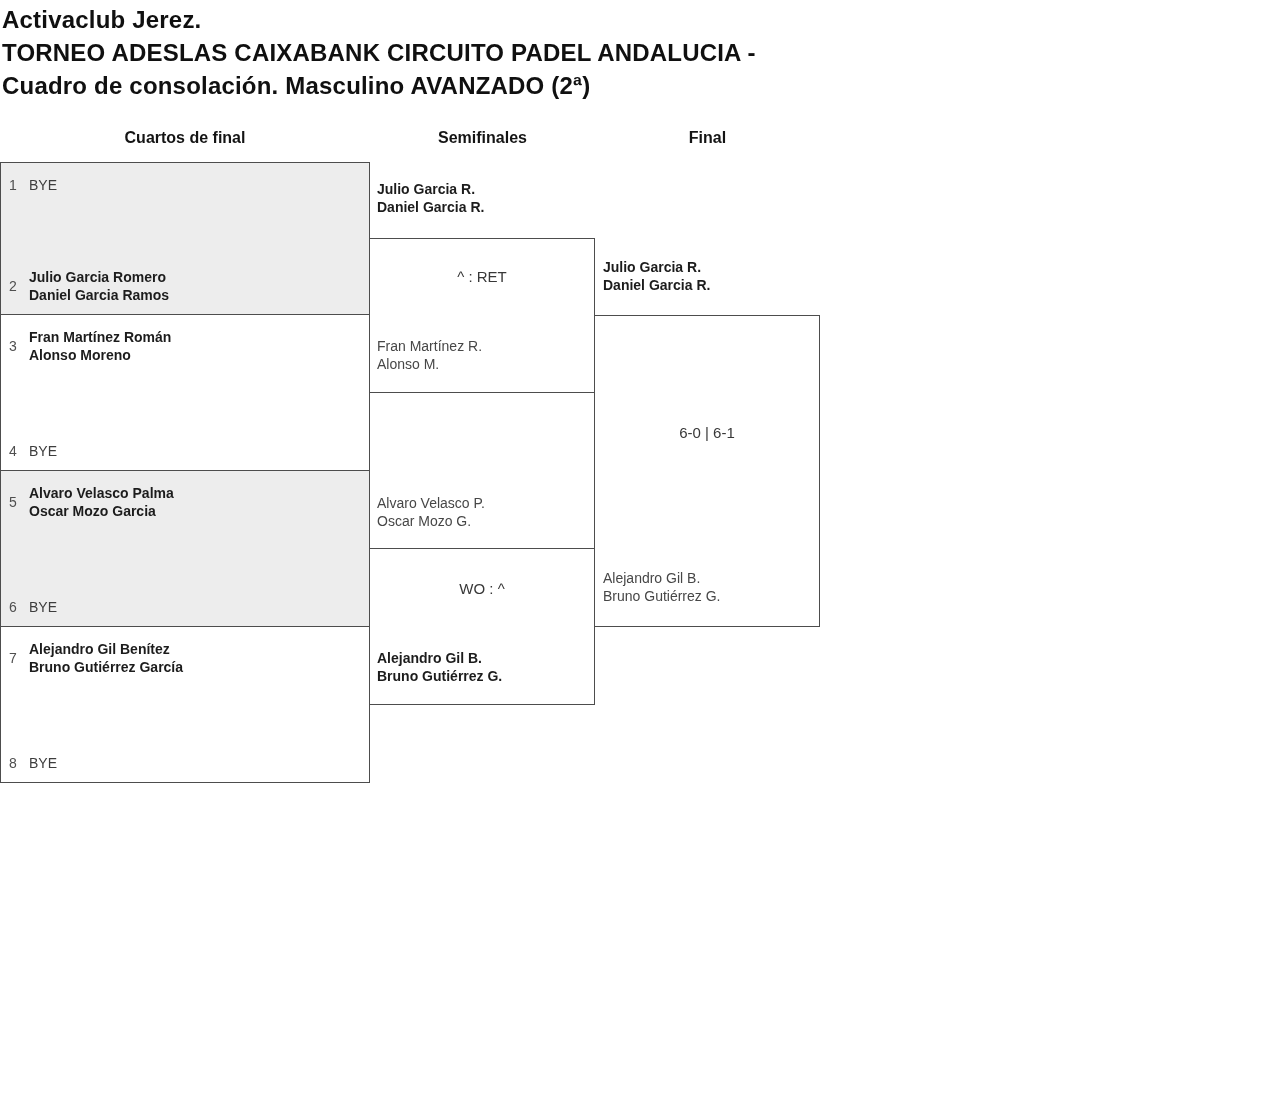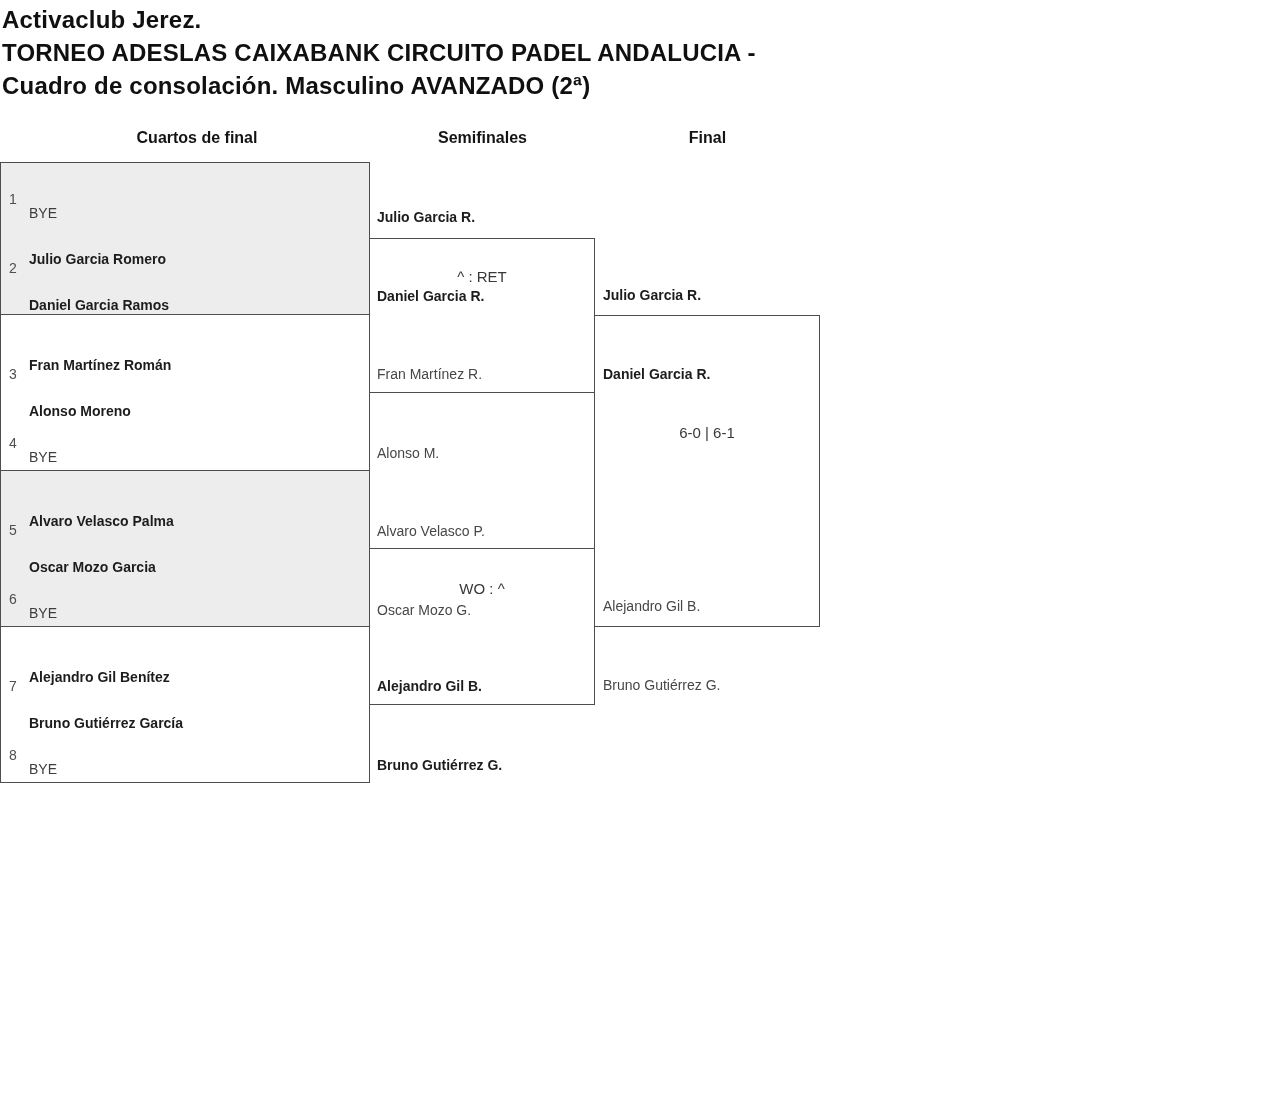--- a/index.html
+++ b/index.html
@@ -12,46 +12,46 @@
   .dot{position:absolute;border-radius:50%;}
   .dot.d1{left:11px;top:16px;width:12px;height:12px;background:var(--blue,#249fd8);}
   .dot.d2{left:33px;top:8px;width:26px;height:26px;background:var(--green,#76b82d);}
   .dot.d3{left:19px;top:31px;width:18px;height:18px;background:var(--orange,#e87513);}
   .dot.d4{left:4px;top:46px;width:20px;height:20px;background:var(--blue,#249fd8);}
   .dot.d5{left:37px;top:49px;width:12px;height:12px;background:var(--green,#76b82d);}
   .logo-text{position:absolute;left:60px;top:21px;font-size:48px;font-weight:800;letter-spacing:-2px;color:var(--green,#76b82d);}
 
   
   .round-header{position:absolute;top:129px;height:20px;text-align:center;font-size:16px;font-weight:600;color:#141414;}
-  .rh-0{left:0;width:370px;padding-left:12px;}
+  .rh-0{left:0;width:370px;}
   .rh-1{left:370px;width:225px;}
   .rh-2{left:595px;width:225px;}
 
   
   .box{position:absolute;border:1px solid #4d4d4d;box-sizing:border-box;background:transparent;}
   .qf{left:0;width:370px;display:flex;flex-direction:column;justify-content:space-between;padding:13px 0 10px;}
   .qf.shaded{background:#ededed;}
   .qf1{top:162px;height:153px;}
   .qf2{top:314px;height:157px;}
   .qf3{top:470px;height:157px;}
   .qf4{top:626px;height:157px;}
   .sf1{left:369px;top:238px;width:226px;height:155px;}
   .sf2{left:369px;top:548px;width:226px;height:157px;}
   .fin{left:594px;top:315px;width:226px;height:312px;}
 
   
   .slot{display:flex;align-items:center;gap:8px;padding-left:8px;}
   .seed{min-width:12px;font-size:14px;color:#4f4f4f;}
   .team{display:flex;flex-direction:column;}
-  .team-line{font-size:14px;line-height:18px;font-weight:600;color:#1c1c1c;white-space:nowrap;margin-top:28px;}
+  .team-line{font-size:14px;line-height:18px;font-weight:600;color:#1c1c1c;white-space:nowrap;}
   .team-line:empty{display:none;}
   .bye .team-line{font-weight:400;color:#3d3d3d;}
 
   
-  .adv{position:absolute;display:flex;flex-direction:column;gap:33px;}
+  .adv{position:absolute;display:flex;flex-direction:column;}
   .adv .team-line{font-weight:600;color:#1c1c1c;}
   .adv.loser .team-line{font-weight:400;color:#474747;}
   .adv.p-sf1w{left:377px;top:180px;}
   .adv.p-sf1l{left:377px;top:337px;}
   .adv.p-sf2t{left:377px;top:494px;}
   .adv.p-sf2b{left:377px;top:649px;}
   .adv.p-fint{left:603px;top:258px;}
   .adv.p-finb{left:603px;top:569px;}
   .score{position:absolute;height:18px;text-align:center;font-size:15px;color:#383838;}
   .score.s-sf1{left:369px;width:226px;top:268px;}

